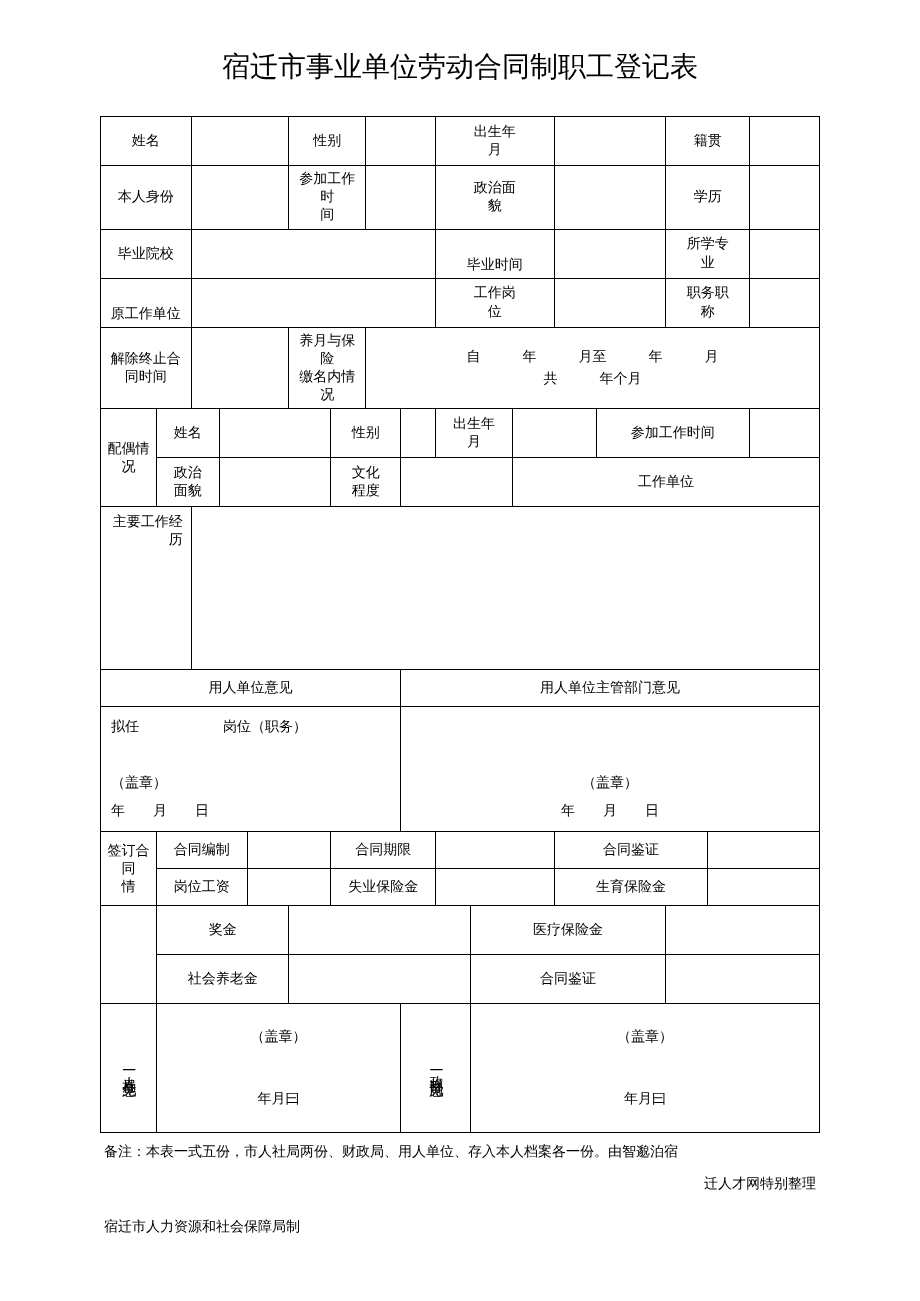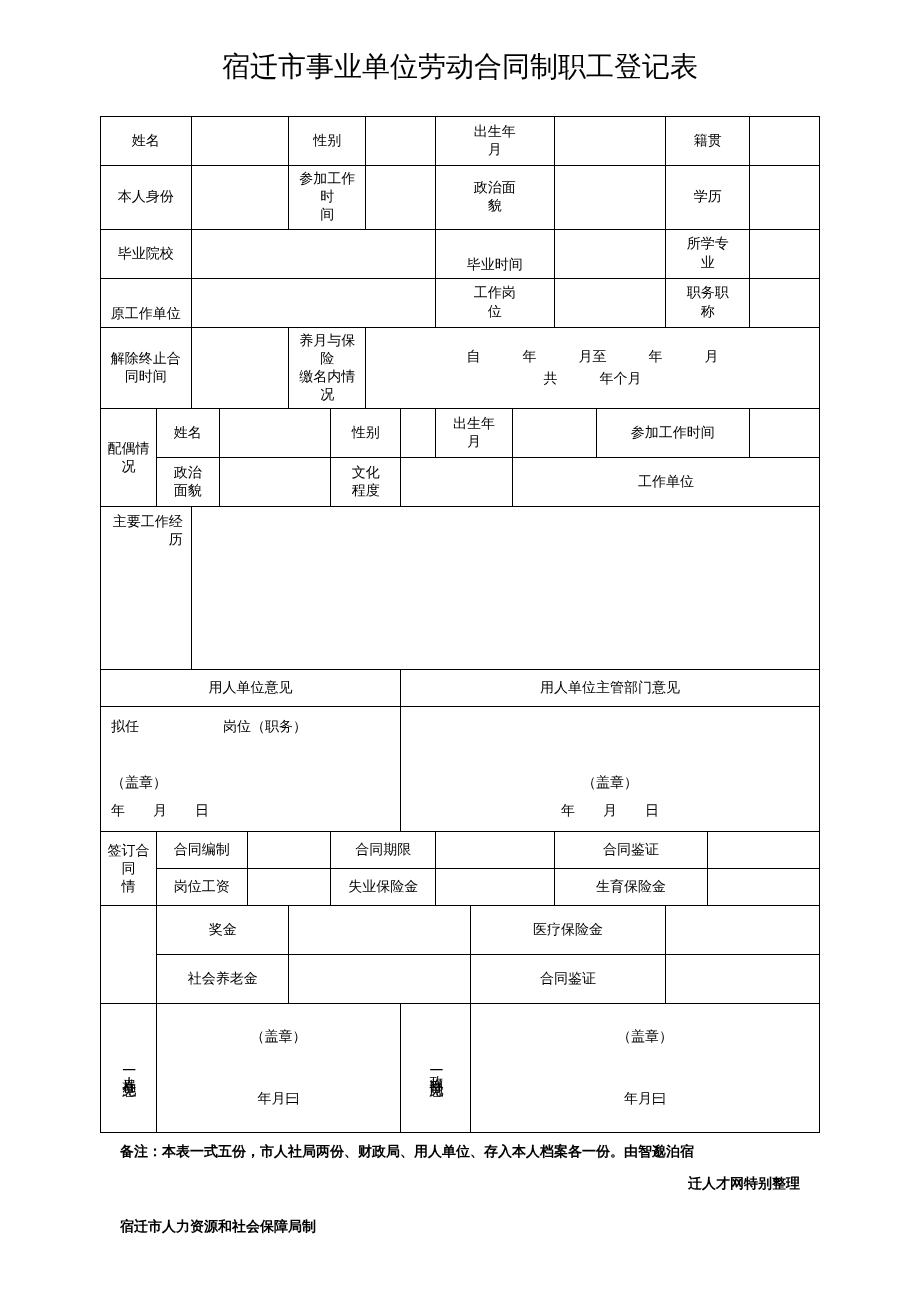--- a/index.html
+++ b/index.html
@@ -35,21 +35,21 @@
     .big-row { height: 150px; vertical-align: top; text-align: right; padding: 6px 8px; }
     .opinion-cell { height: 100px; vertical-align: top; text-align: left; padding: 6px 10px; line-height: 2; }
     .sig-cell { height: 120px; vertical-align: middle; text-align: center; line-height: 2.2; }
     .vtext {
       writing-mode: vertical-rl;
       text-orientation: upright;
       letter-spacing: 2px;
       display: inline-block;
       vertical-align: middle;
     }
-    .foot-note { margin: 6px 20px 0; line-height: 1.8; text-align: left; font-weight: bold; }
+    .foot-note { margin: 6px 4px 0; line-height: 1.8; text-align: left; }
     .foot-ctr { text-align: right; }
     .foot-right { text-align: left; padding-right: 60px; margin-top: 18px; }
     .two-line { line-height: 1.3; }
   </style>
 </head>
 <body>
 
 <h1>宿迁市事业单位劳动合同制职工登记表</h1>
 
 <table>

